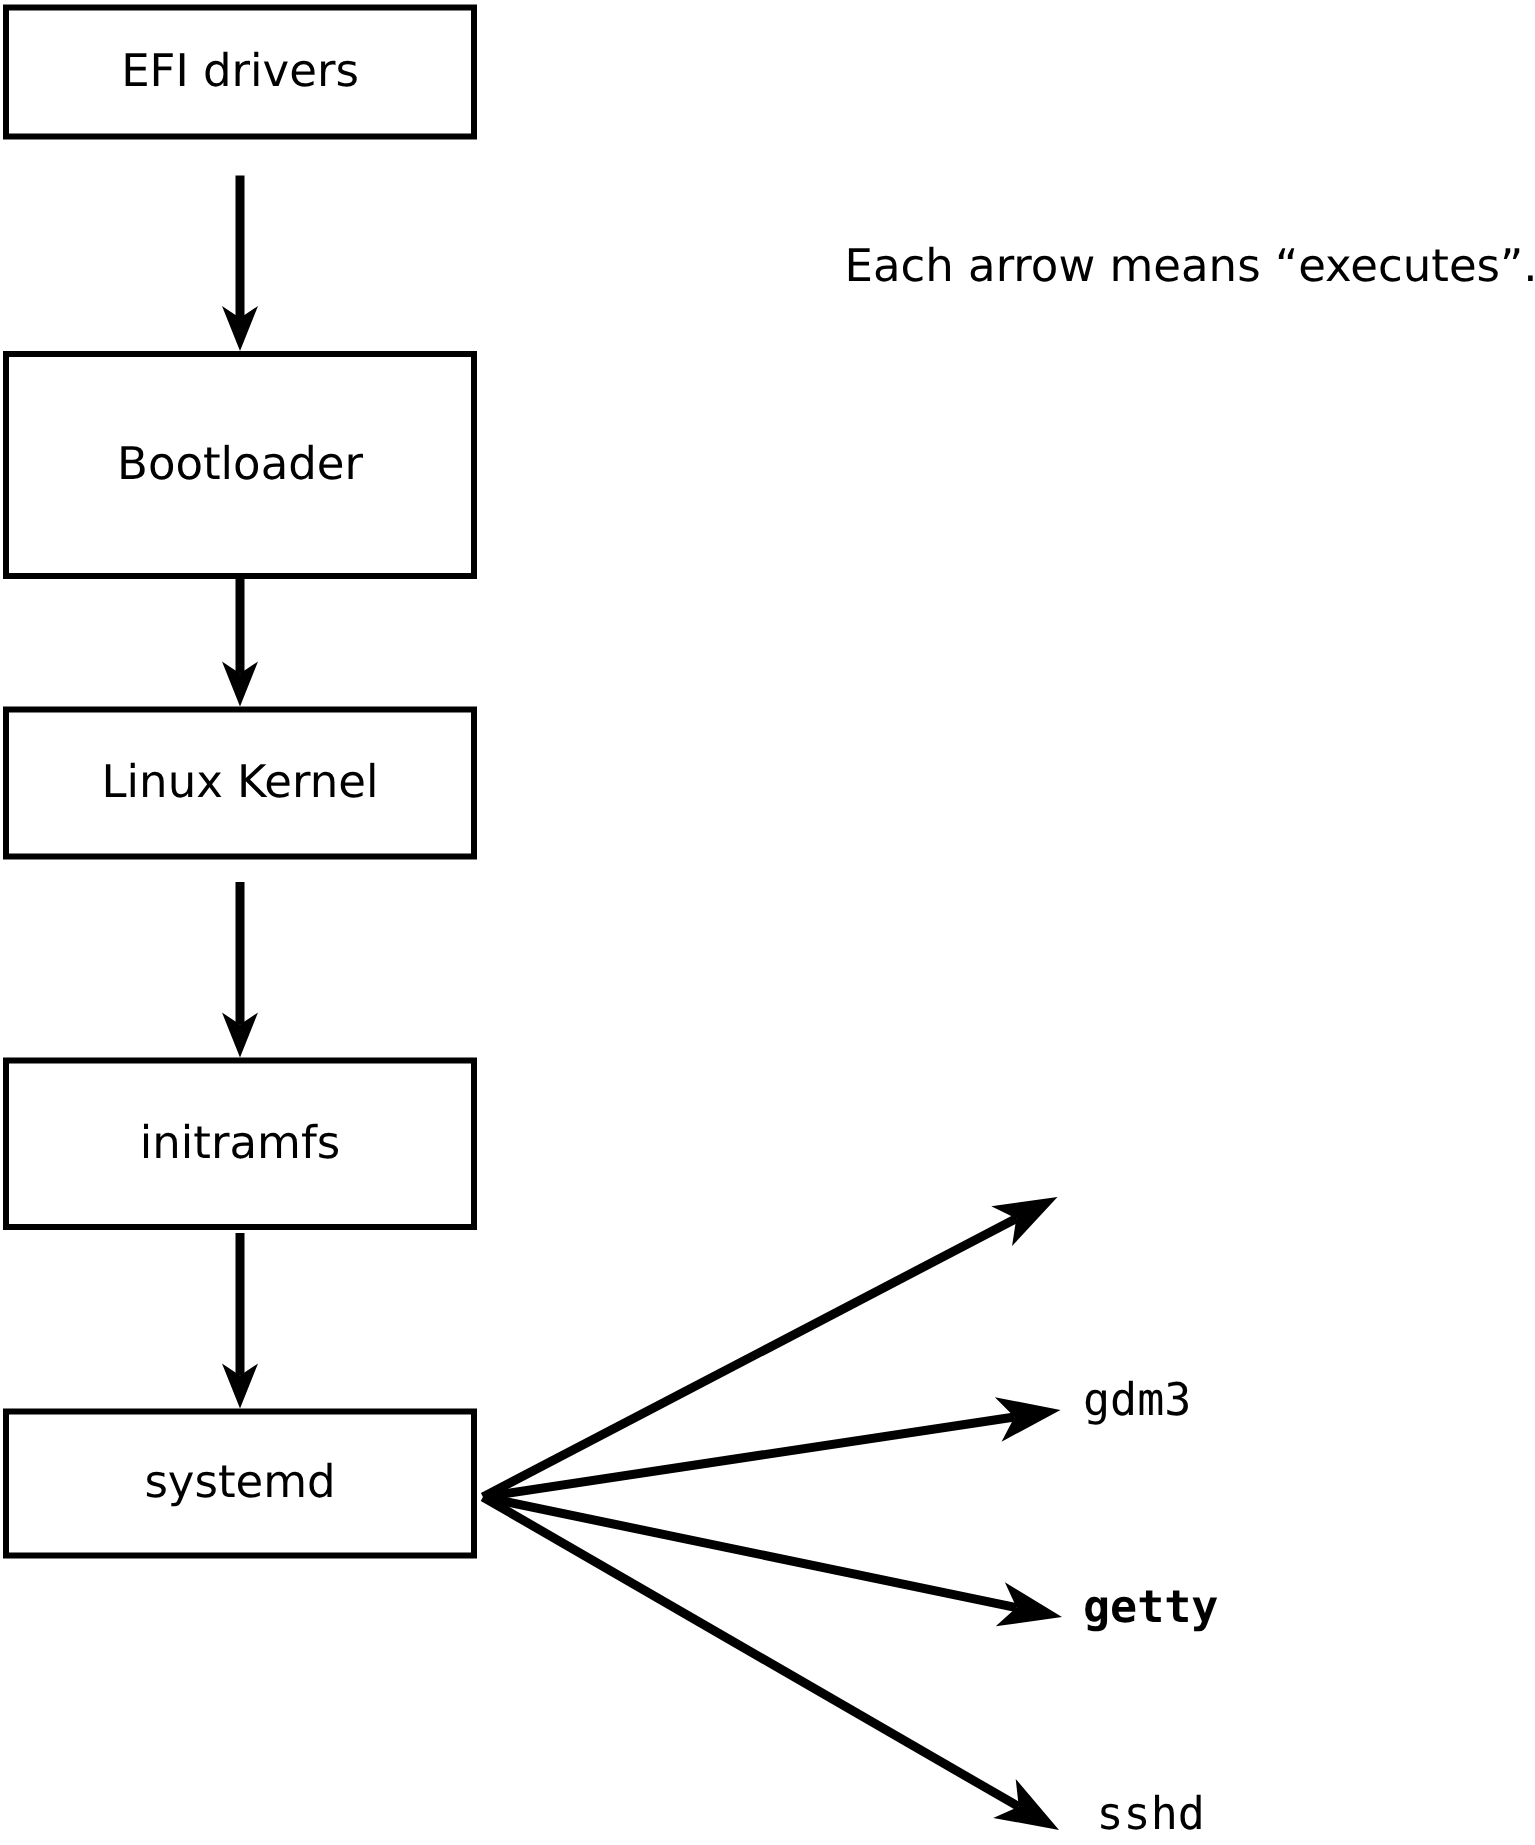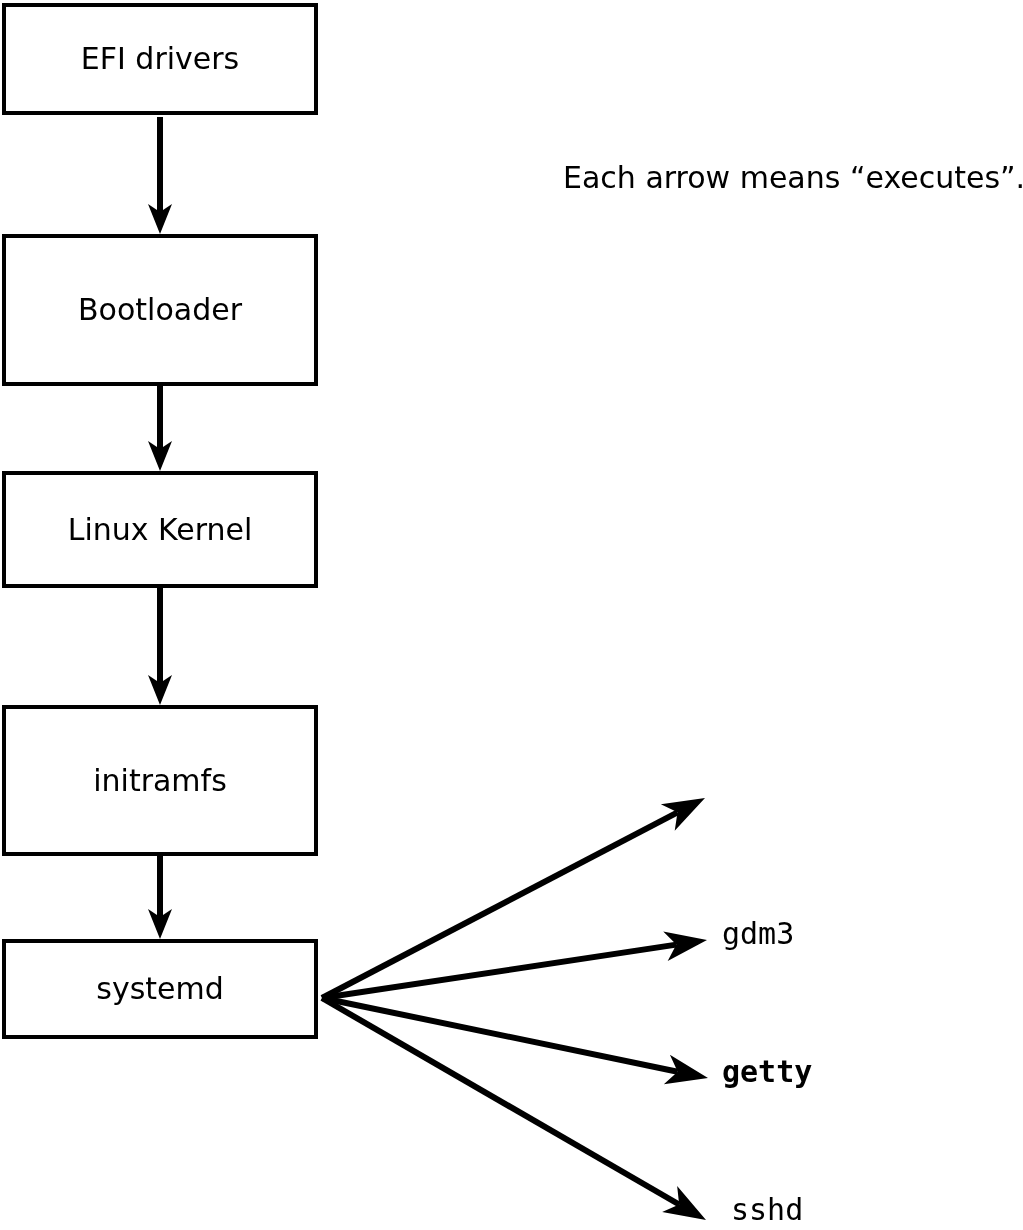--- a/index.html
+++ b/index.html
@@ -99,30 +99,30 @@
           <line x1="322" y1="998" x2="677.6450808325786" y2="1071.7088250430215" stroke="#000000" stroke-width="6" stroke-linecap="butt"></line>
           <polygon points="708.00,1078.00 663.83,1084.16 677.65,1071.71 669.92,1054.79" fill="#000000"></polygon>
         </g>
         <g>
           <line x1="322" y1="998" x2="679.162220235462" y2="1204.4844085736265" stroke="#000000" stroke-width="6" stroke-linecap="butt"></line>
           <polygon points="706.00,1220.00 662.13,1211.96 679.16,1204.48 677.15,1185.99" fill="#000000"></polygon>
         </g>
       </g>
   </svg>
 
-  <div class="stage-box" style="left: 2px; top: 3px; width: 316px; height: 112px;">
+  <div class="stage-box" style="left: 2px; top: 3px; width: 316px; height: 90px;">
     <span class="stage-label">EFI drivers</span>
   </div>
   <div class="stage-box" style="left: 2px; top: 234px; width: 316px; height: 152px;">
     <span class="stage-label">Bootloader</span>
   </div>
-  <div class="stage-box" style="left: 2px; top: 471px; width: 316px; height: 117px;">
+  <div class="stage-box" style="left: 2px; top: 471px; width: 316px; height: 102px;">
     <span class="stage-label">Linux Kernel</span>
   </div>
-  <div class="stage-box" style="left: 2px; top: 705px; width: 316px; height: 151px;">
+  <div class="stage-box" style="left: 2px; top: 705px; width: 316px; height: 115px;">
     <span class="stage-label">initramfs</span>
   </div>
   <div class="stage-box" style="left: 2px; top: 939px; width: 316px; height: 100px;">
     <span class="stage-label">systemd</span>
   </div>
 
   <div class="service-label" style="left: 722px; top: 919px;">gdm3</div>
   <div class="service-label" style="left: 722px; top: 1057px; font-weight: bold;">getty</div>
   <div class="service-label" style="left: 713px; top: 1195px; margin-left: 18px;">sshd</div>
 

